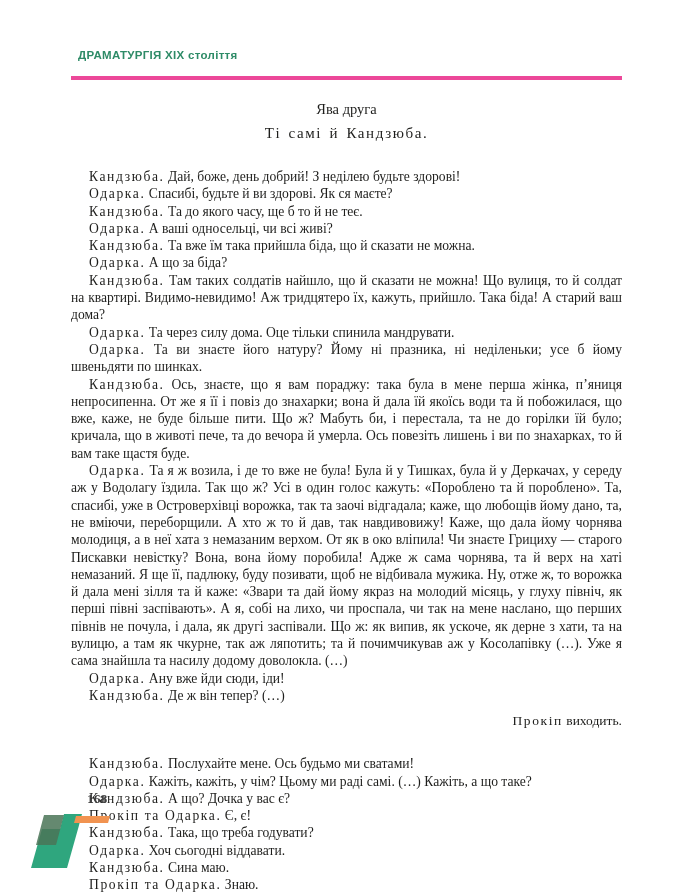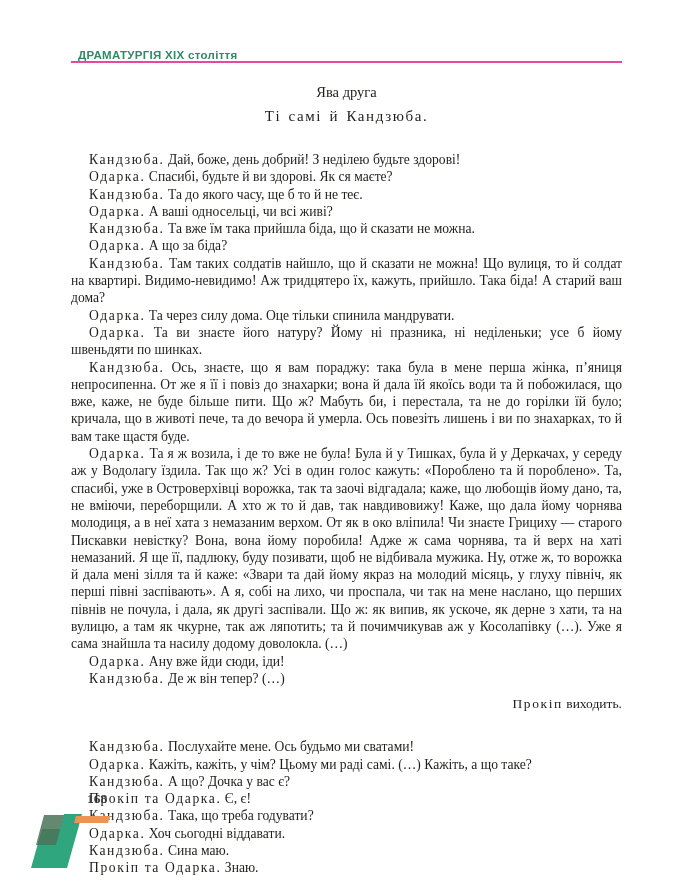--- a/index.html
+++ b/index.html
@@ -18,22 +18,22 @@
     top: 49px;
     width: 551px;
   }
   .running-head {
     font-family: "Liberation Sans", sans-serif;
     font-weight: 700;
     font-size: 11.5px;
     letter-spacing: 0.3px;
     color: #2e8b67;
     padding-left: 7px;
-    padding-bottom: 0;
-    border-bottom: 2px solid #ec4899;
+    padding-bottom: 15px;
+    border-bottom: 4px solid #ec4899;
   }
   .scene-title {
     margin: 21px 0 0 0;
     text-align: center;
     font-size: 14.5px;
     font-weight: 400;
   }
   .cast-line {
     margin-top: 7px;
     text-align: center;

